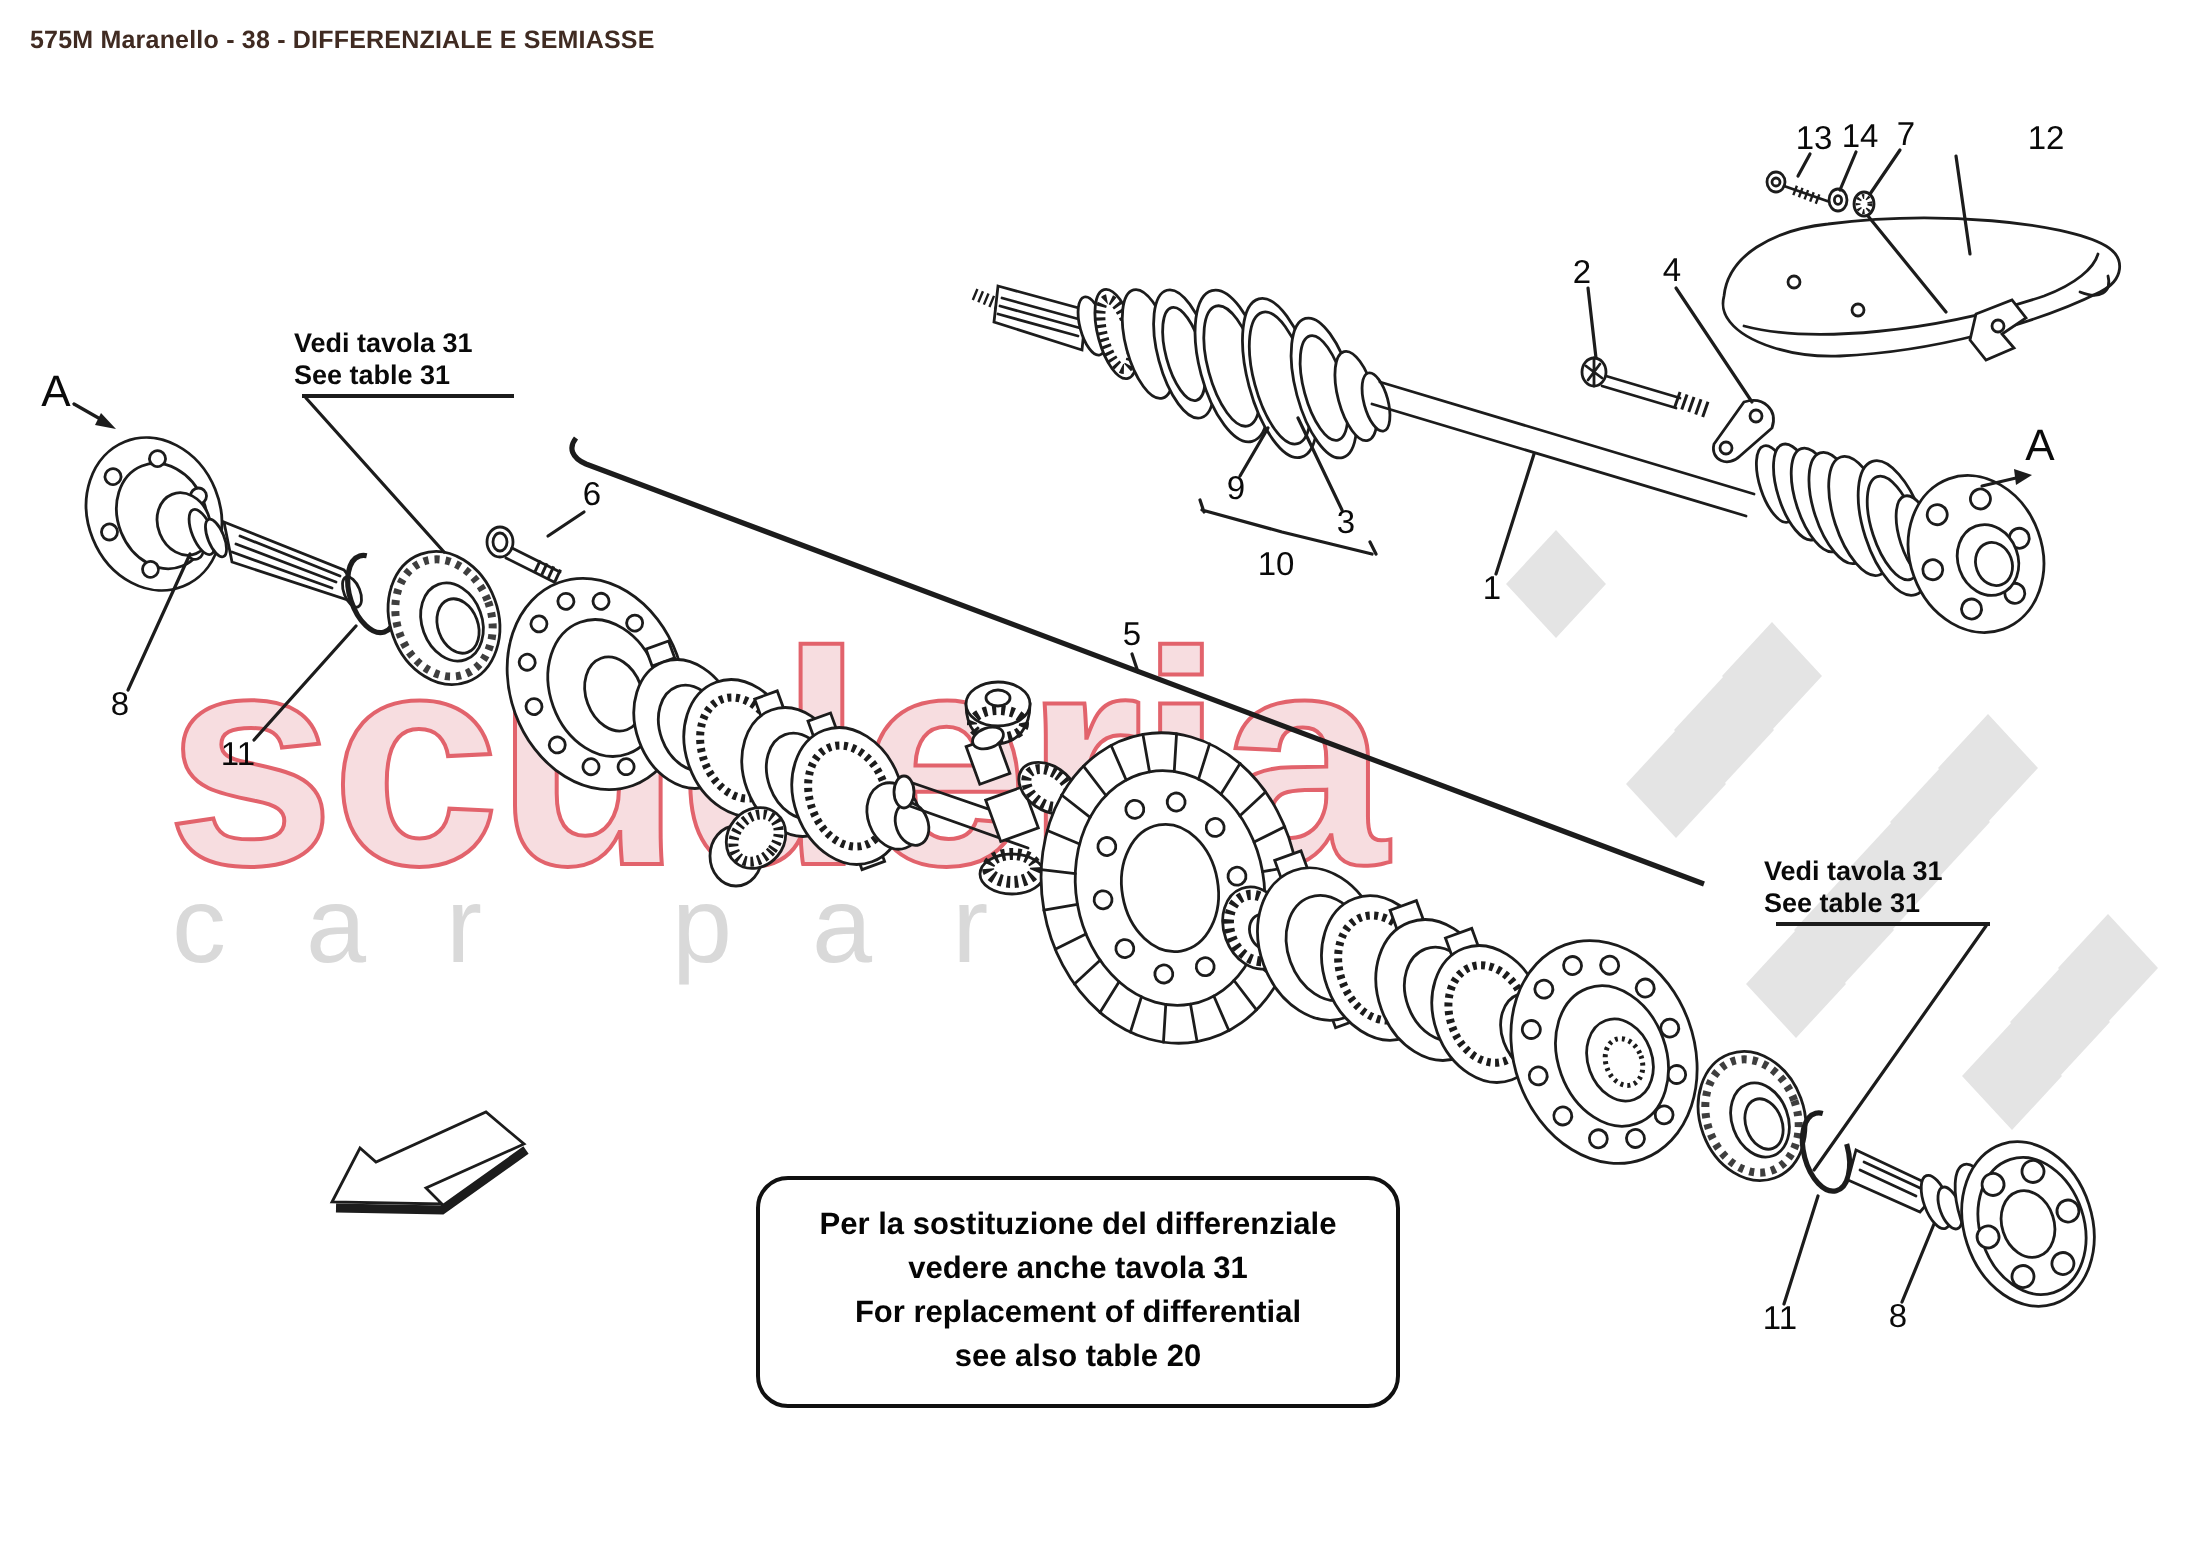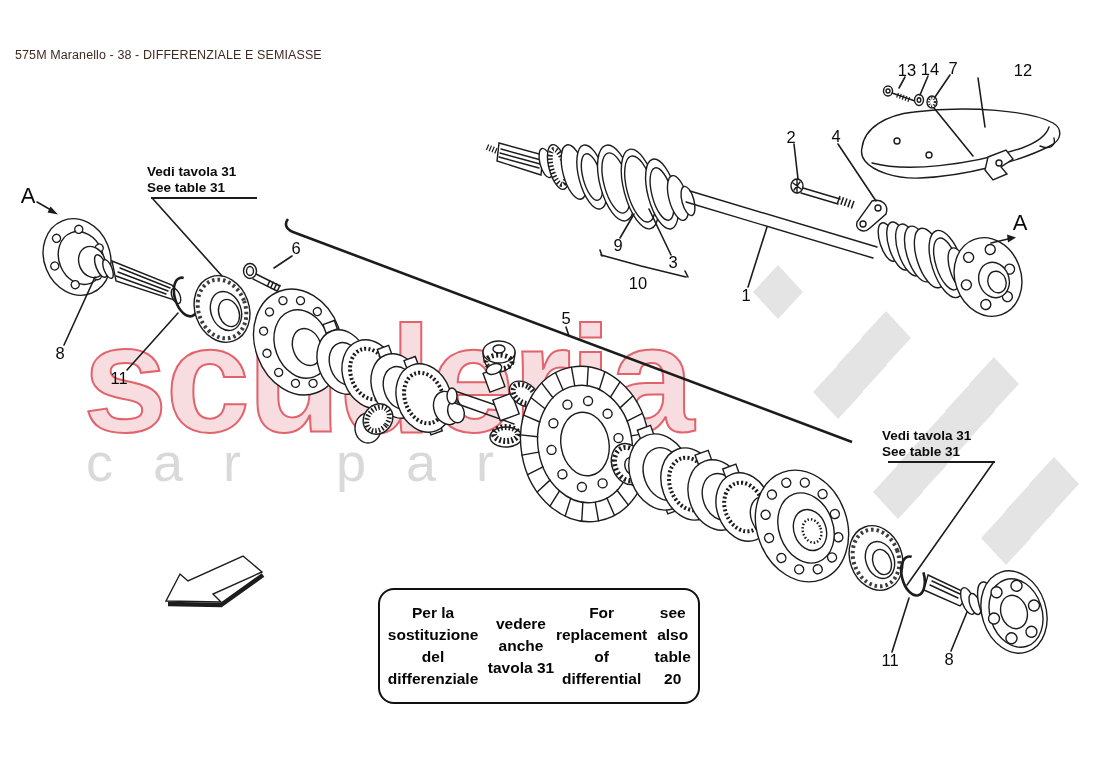--- a/index.html
+++ b/index.html
@@ -8,25 +8,25 @@
   #art{position:absolute;left:0;top:0;}
   .w{fill:#fff;stroke:#1c1c1c;stroke-width:1.4;}
   .ln{fill:none;stroke:#1c1c1c;stroke-width:1.4;stroke-linecap:round;}
   .ld{fill:none;stroke:#1c1c1c;stroke-width:1.6;stroke-linecap:round;}
   .lbl{position:absolute;transform:translate(-50%,-50%);color:#0a0a0a;
        font-weight:normal;white-space:nowrap;}
   .co{font-size:16.5px;}
   .viewA{font-size:22px;}
   .vedi{position:absolute;text-align:left;font-weight:bold;font-size:13.5px;
         line-height:15.5px;color:#0a0a0a;}
-  #header{position:absolute;left:15px;top:13px;font-weight:normal;font-size:12.5px;
-          color:#402b22;letter-spacing:.1px;margin-top:35px;}
+  #header{position:absolute;left:15px;top:13px;font-weight:bold;font-size:12.5px;
+          color:#402b22;letter-spacing:.1px;}
   #notebox{position:absolute;left:378px;top:588px;width:318px;height:112px;
            border:2.3px solid #101010;border-radius:16px;background:#fff;
-           display:flex;flex-direction:row;align-items:center;justify-content:center;
+           display:flex;flex-direction:column;align-items:center;justify-content:center;
            font-weight:bold;font-size:15.5px;line-height:22px;color:#050505;text-align:center;}
 </style>
 </head>
 <body>
 
 <div id="stage">
 
 <svg id="art" width="1100" height="773" viewBox="0 0 1100 773">
   <defs>
     <path id="dmd" d="M0,-27 L25,0 L0,27 L-25,0 Z"></path>

